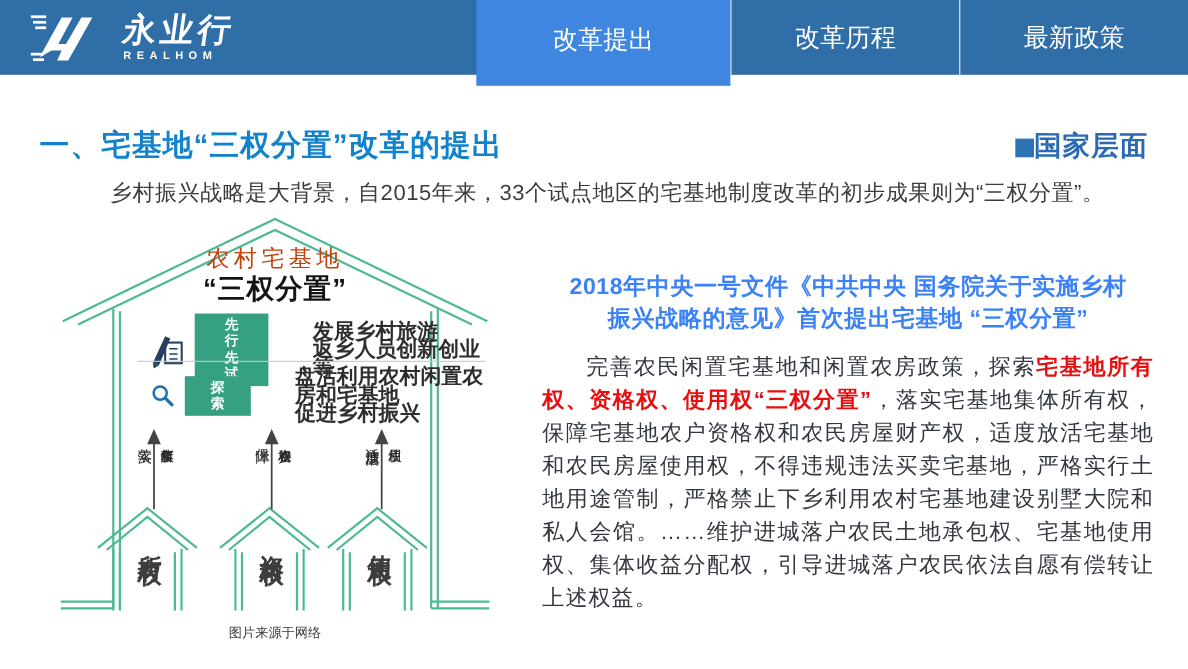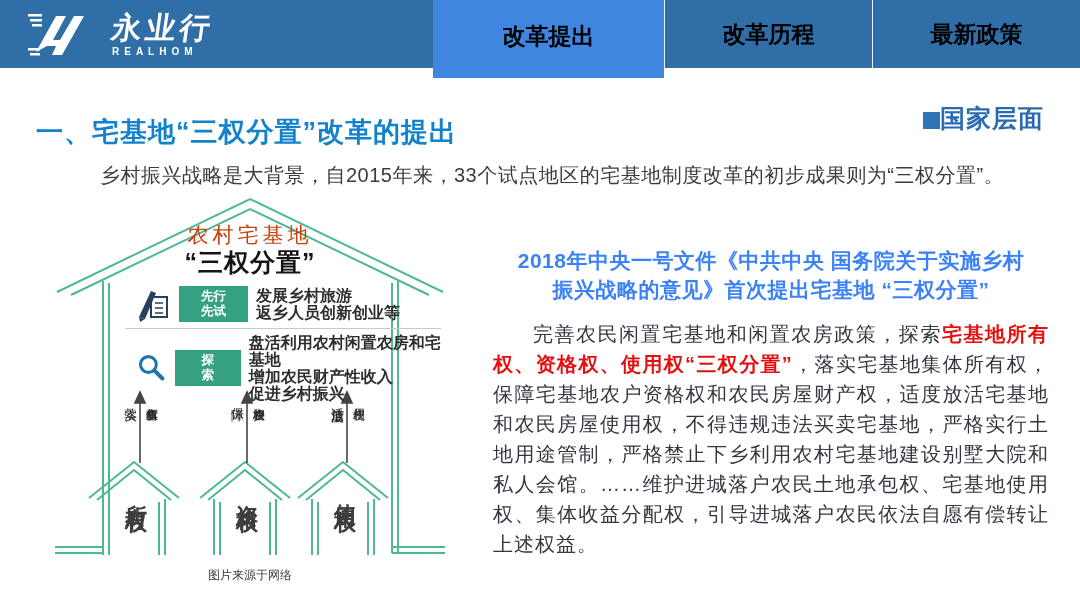--- a/index.html
+++ b/index.html
@@ -7,47 +7,47 @@
   body { font-family:"Liberation Sans", sans-serif; }
   .slide { position:relative; width:1080px; height:608px; background:#ffffff; overflow:hidden; }
 
   
   .topbar { position:absolute; left:0; top:0; width:1080px; height:68px; background:#2f6ea6; }
   .logo { position:absolute; left:26px; top:8px; display:flex; align-items:center; gap:10px; cursor:pointer; }
   .logo-mark { width:76px; height:52px; }
   .brand-cn { color:#fff; font-size:30px; font-weight:bold; transform:skewX(-8deg); letter-spacing:4px; line-height:32px; }
   .brand-en { color:#fff; font-size:10px; letter-spacing:5px; margin-top:2px;font-weight:bold; }
   .tabs { position:absolute; right:0; top:0; display:flex; align-items:flex-start; }
-  .tab { width:208px; height:68px; line-height:68px; text-align:center; color:#000000;
-         font-size:23px; font-weight:bold; border-left:1px solid rgba(255,255,255,0.9); cursor:pointer; }
+  .tab { width:208px; height:68px; line-height:68px; text-align:center; color:#ffffff;
+         font-size:23px; font-weight:normal; border-left:1px solid rgba(255,255,255,0.9); cursor:pointer; }
   .tab.active { width:231px; height:78px; line-height:72px; background:#3e86e0; border-left:none; }
 
   
   .page-title { position:absolute; left:36px; top:114px; font-size:27px; font-weight:bold;
                 color:#1182cc; letter-spacing:1px; }
-  .section-label { position:absolute; right:36px; top:102px; display:flex; align-items:center;
+  .section-label { position:absolute; right:36px; top:116px; display:flex; align-items:center;
                    color:#2a6ab2; font-size:25px; font-weight:bold; letter-spacing:1px; }
   .sq { width:17px; height:17px; background:#2e74b5; margin-top:3px; }
 
   .subtitle { position:absolute; left:100px; top:162px; width:945px; font-size:20px;
               color:#3c3c3c; letter-spacing:0.5px; }
 
   
   .infographic { position:absolute; left:55px; top:195px; width:390px; height:400px; }
   .houses-svg { position:absolute; left:0; top:0; }
   .ig-title-top { position:absolute; left:0; right:0; top:26px; text-align:center;
                   font-size:21px; color:#c2410c; letter-spacing:4px; }
   .ig-title-main { position:absolute; left:0; right:0; top:51px; text-align:center;
                    font-size:25px; font-weight:900; color:#141414; letter-spacing:1px; }
   .ig-row { position:absolute; display:flex; align-items:center; gap:8px; }
   .ig-row1 { left:82px; top:90px; }
   .ig-row2 { left:82px; top:139px; }
   .badge { background:#36a083; color:#fff; font-size:12.5px; font-weight:bold; line-height:15px;
            padding:3px 22px; white-space:pre-line; text-align:center; }
-  .ig-lines { font-size:16px; font-weight:600; color:#2e2e2e; line-height:17px; }
+  .ig-lines { font-size:19px; font-weight:600; color:#2e2e2e; line-height:17px;margin-left:32px; }
   .ig-divider { position:absolute; left:70px; top:133px; width:316px; height:1px; background:#c9c9c9; }
   .vlabel { position:absolute; writing-mode:vertical-rl; text-orientation:upright;
             font-family:"DejaVu Serif", serif; color:#2a2a2a; font-size:13px; letter-spacing:1px; }
   .vlabel.small { font-size:12px; letter-spacing:0; }
   .hlabel { position:absolute; writing-mode:vertical-rl; text-orientation:upright;
             font-weight:bold; font-size:22px; color:#3d3d3d; letter-spacing:3px; }
   .ig-caption { position:absolute; left:0; right:0; top:372px; text-align:center;
                 font-size:12px; color:#3a3a3a; }
 
   
@@ -152,21 +152,20 @@
     <div class="ig-divider"></div>
 
     <div class="ig-row ig-row2">
       <svg width="34" height="34" viewBox="0 0 34 34">
         <circle cx="13" cy="13" r="9" fill="none" stroke="#1f74ad" stroke-width="3.5"></circle>
         <path d="M20 20 L29 29" stroke="#1f74ad" stroke-width="4.5" stroke-linecap="round"></path>
       </svg>
       <span class="badge">探索</span>
       <div class="ig-lines">
         <div>盘活利用农村闲置农房和宅基地</div>
-        <div>增加农民财产性收入</div>
         <div>促进乡村振兴</div>
       </div>
     </div>
 
     <div class="vlabel" style="left:66px; top:202px;">落实</div>
     <div class="vlabel small" style="left:88px; top:204px;">集体所有权</div>
     <div class="vlabel" style="left:173px; top:202px;">保障</div>
     <div class="vlabel small" style="left:195px; top:204px;">农户资格权</div>
     <div class="vlabel" style="left:273px; top:202px;">适度放活</div>
     <div class="vlabel small" style="left:295px; top:204px;">使用权</div>

